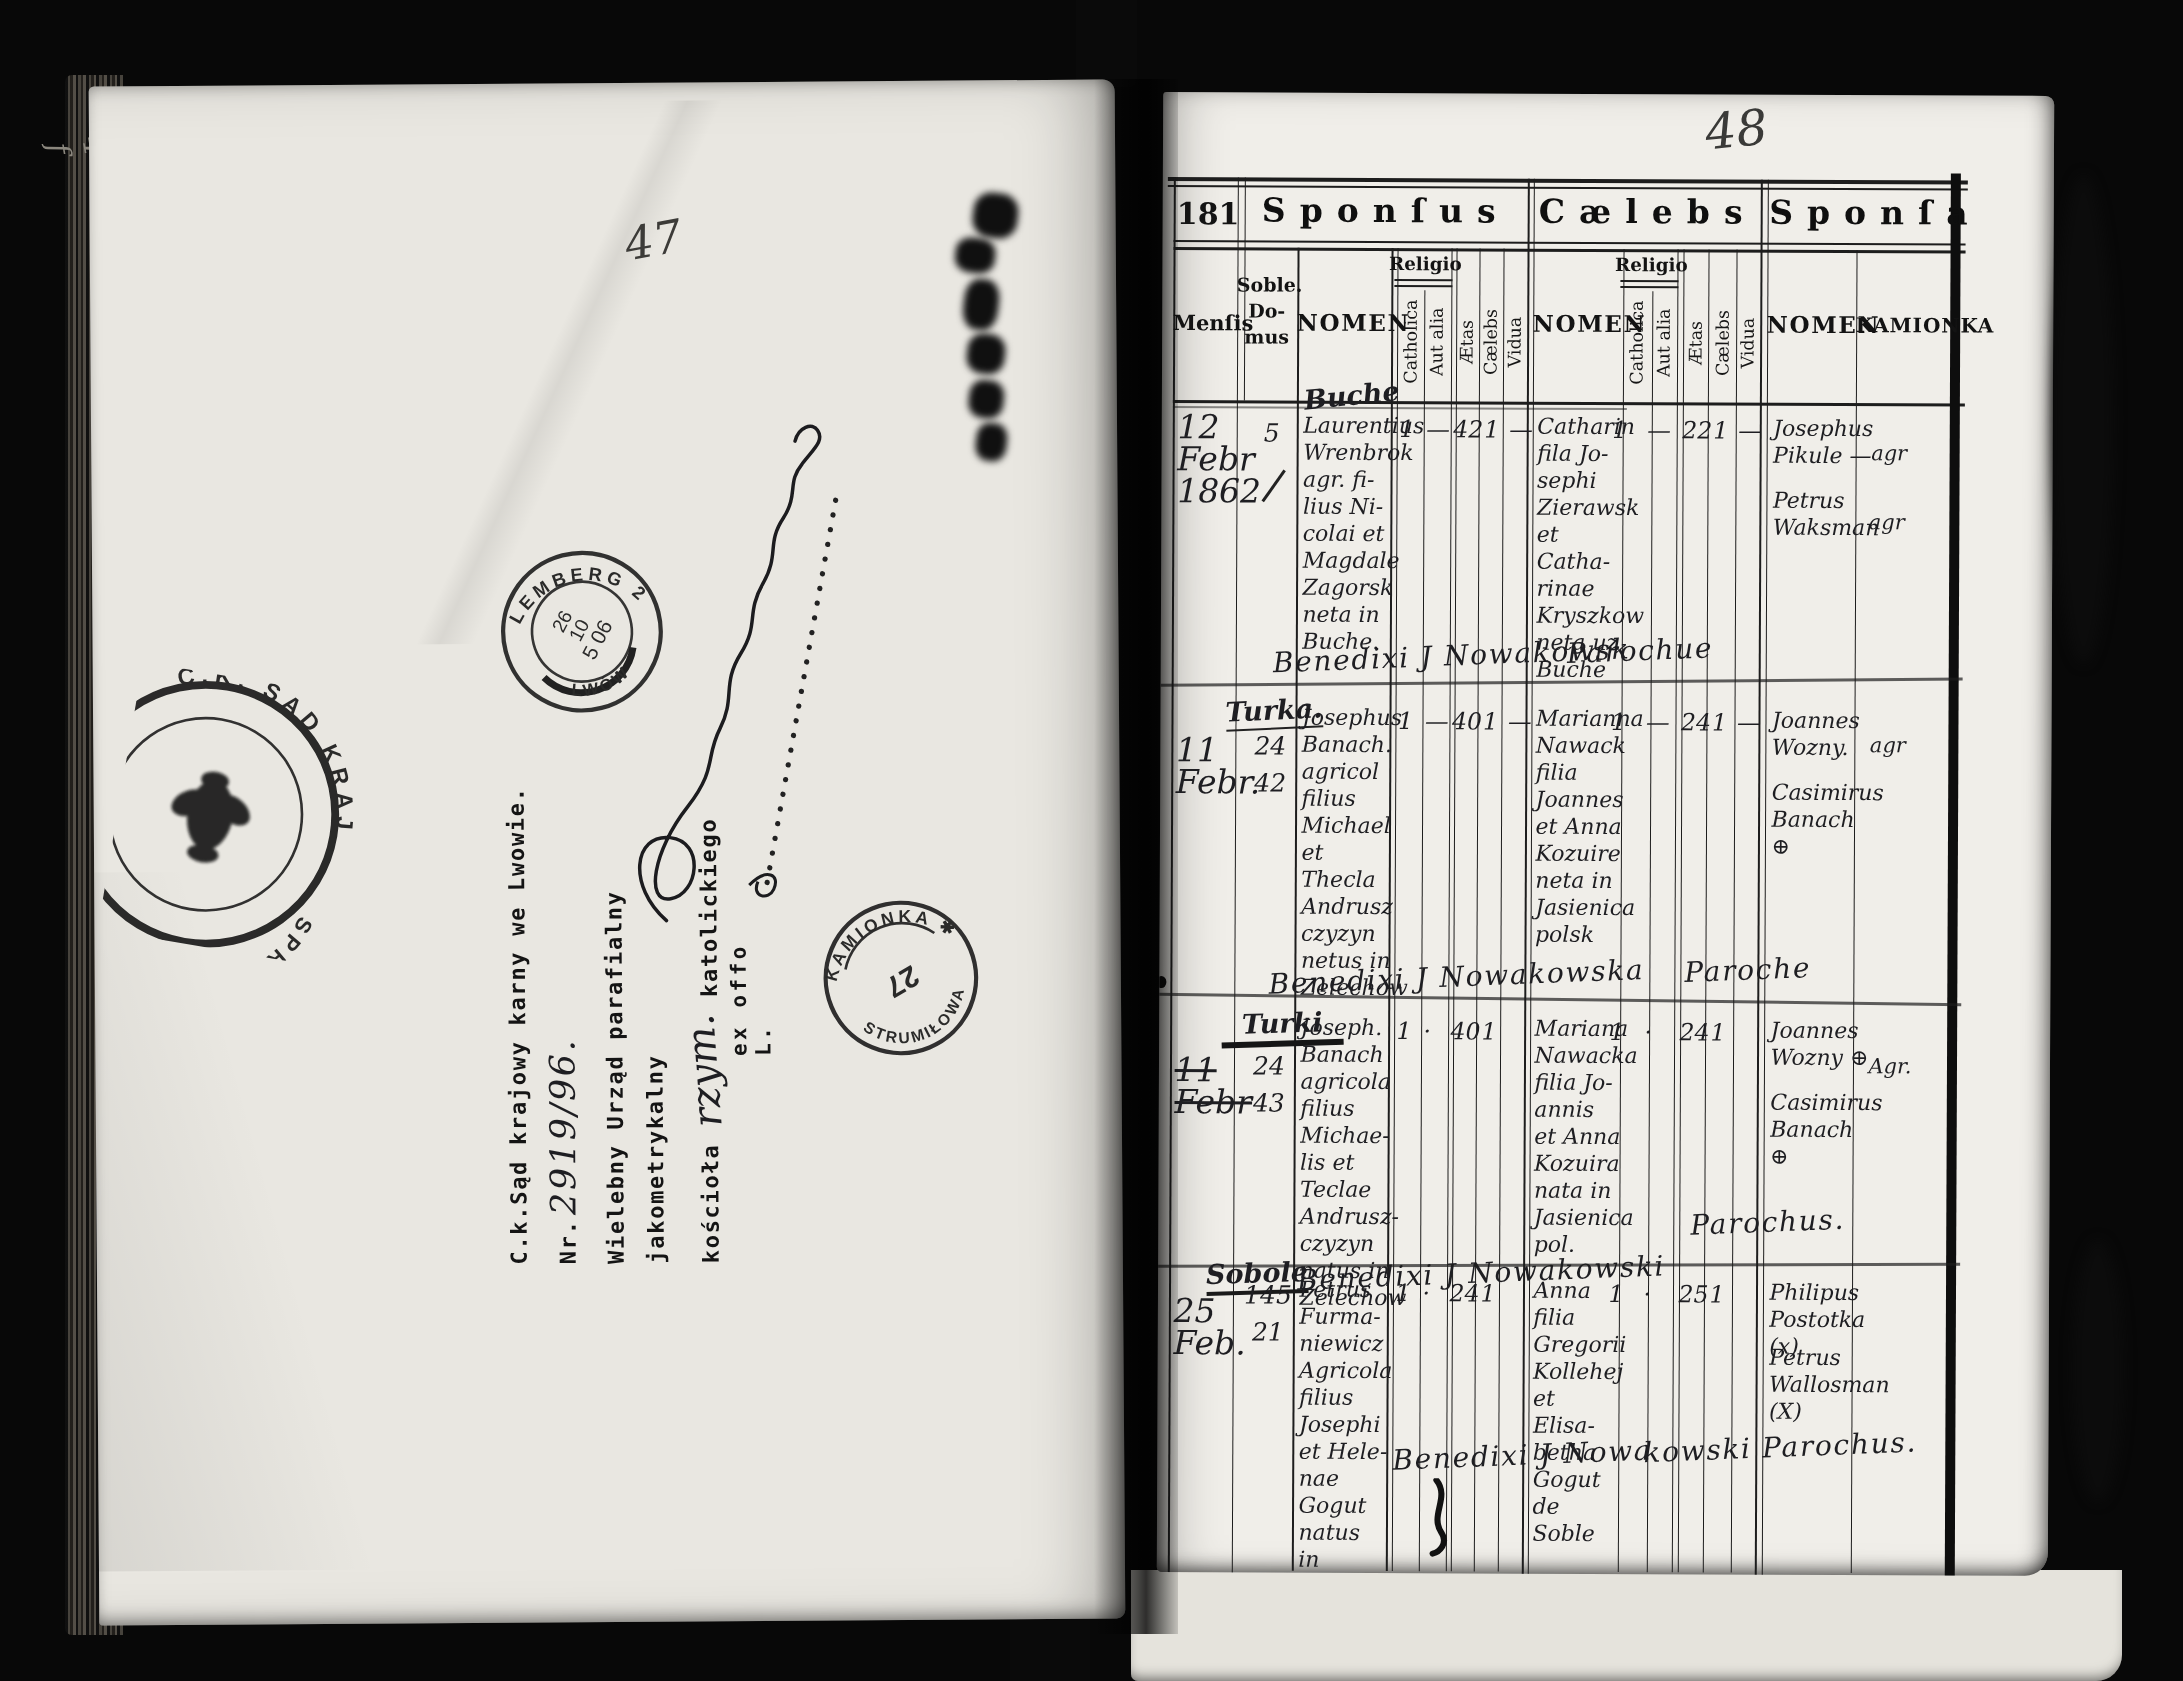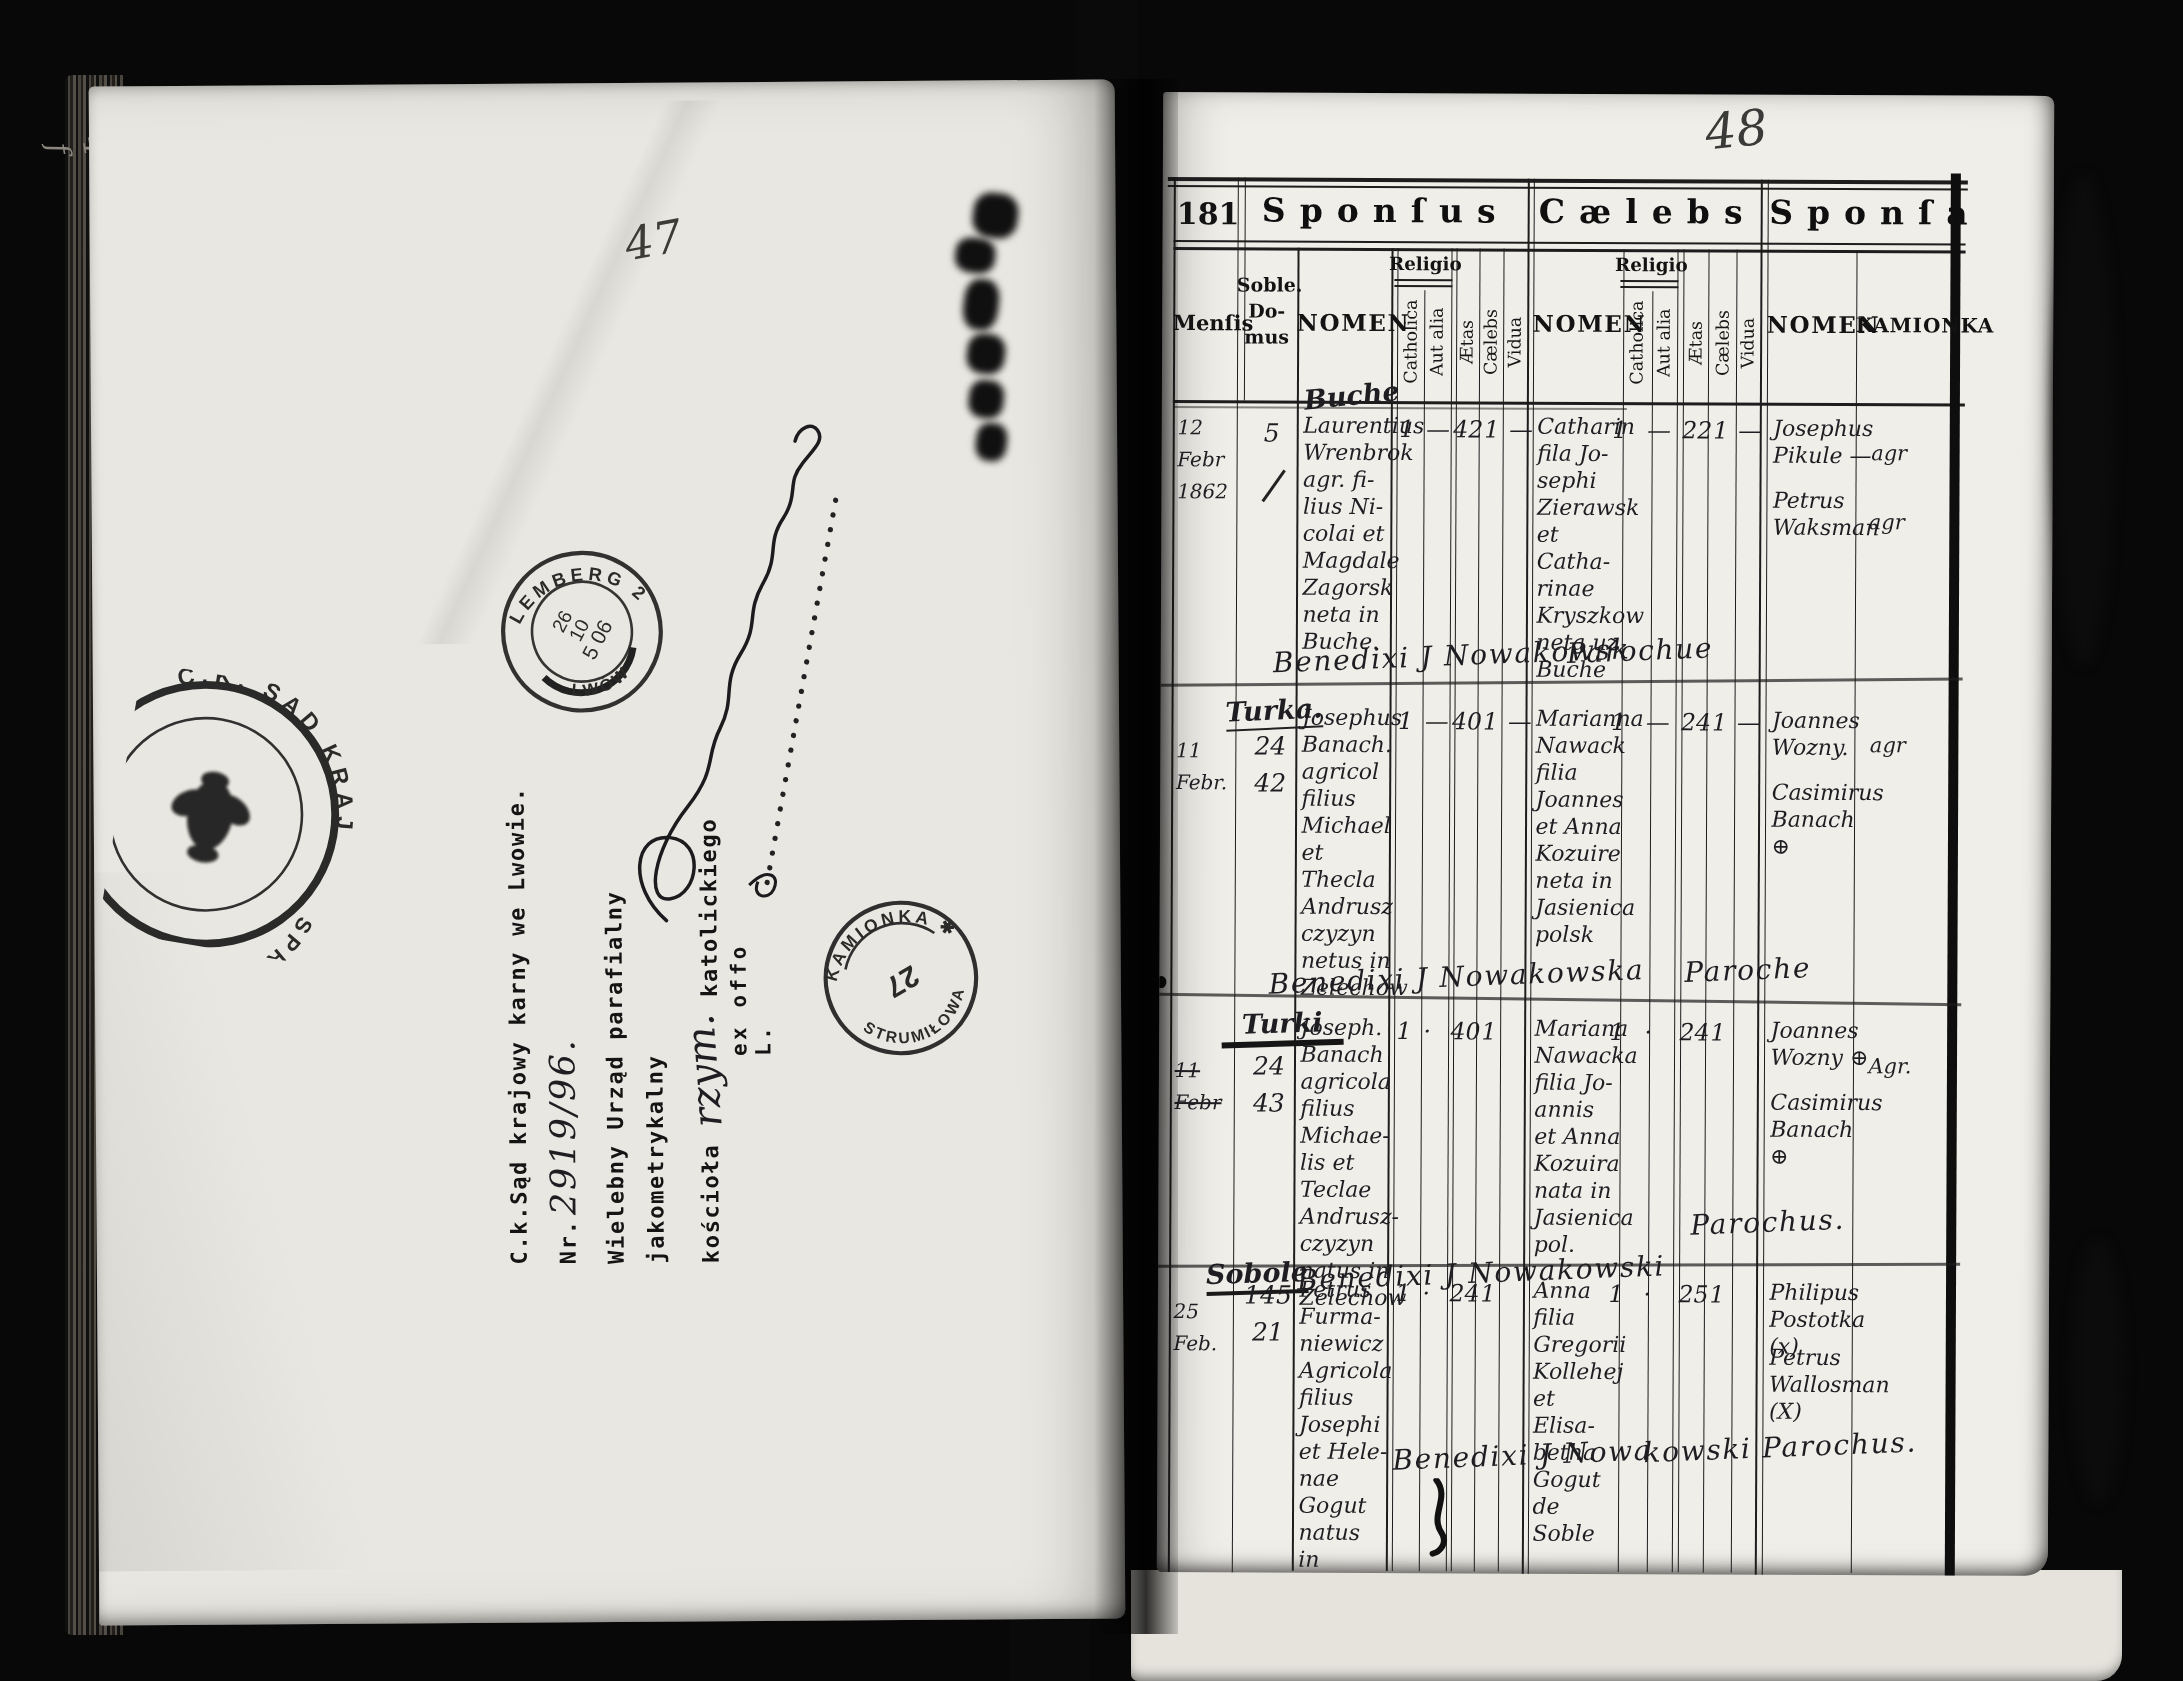--- a/index.html
+++ b/index.html
@@ -32,21 +32,21 @@
   .rot90{transform:rotate(-90deg);transform-origin:top left;position:absolute;}
   
   #table{position:absolute;left:10.5px;top:85px;width:795px;height:1397px;}
   .vl,.hl{position:absolute;background:#1d1d1d;}
   .vlabel{position:absolute;transform:rotate(-90deg);transform-origin:center;width:114px;height:19px;
      line-height:19px;text-align:center;font-size:17.5px;color:#161616;}
   .colhead{position:absolute;text-align:center;color:#131313;}
   .group-title{position:absolute;font-size:33px;font-weight:bold;letter-spacing:14px;text-align:center;color:#0f0f0f;}
   .entry{position:absolute;left:0;width:792px;}
   .place{position:absolute;font-size:27px;font-weight:600;}
-  .date{position:absolute;left:5.2px;top:17.5px;width:65px;font-size:20px;line-height:32px;}
+  .date{position:absolute;left:5.2px;top:17.5px;width:65px;font-size:33px;line-height:32px;}
   .nrus{position:absolute;left:75px;top:21px;width:49px;font-size:25px;line-height:37px;text-align:center;}
   .snomen{position:absolute;left:131px;top:10.5px;width:91px;font-size:22px;line-height:27px;}
   .anomen{position:absolute;left:365px;top:10.5px;width:87px;font-size:22px;line-height:27px;}
   .num{position:absolute;top:14px;font-size:23.6px;}
   .c1{left:227px}.c2{left:254px}.c3{left:281px}.c4{left:312px}.c5{left:337px}
   .c6{left:440px}.c7{left:475px}.c8{left:510px}.c9{left:541px}.c10{left:566px}
   .t1{position:absolute;left:601px;top:12.2px;width:105px;font-size:22px;line-height:27px;}
   .t1c{position:absolute;left:699px;top:38px;font-size:21px;}
   .t2{position:absolute;left:601px;top:84px;width:105px;font-size:22px;line-height:27px;}
   .t2c{position:absolute;left:697px;top:107px;font-size:21px;}

